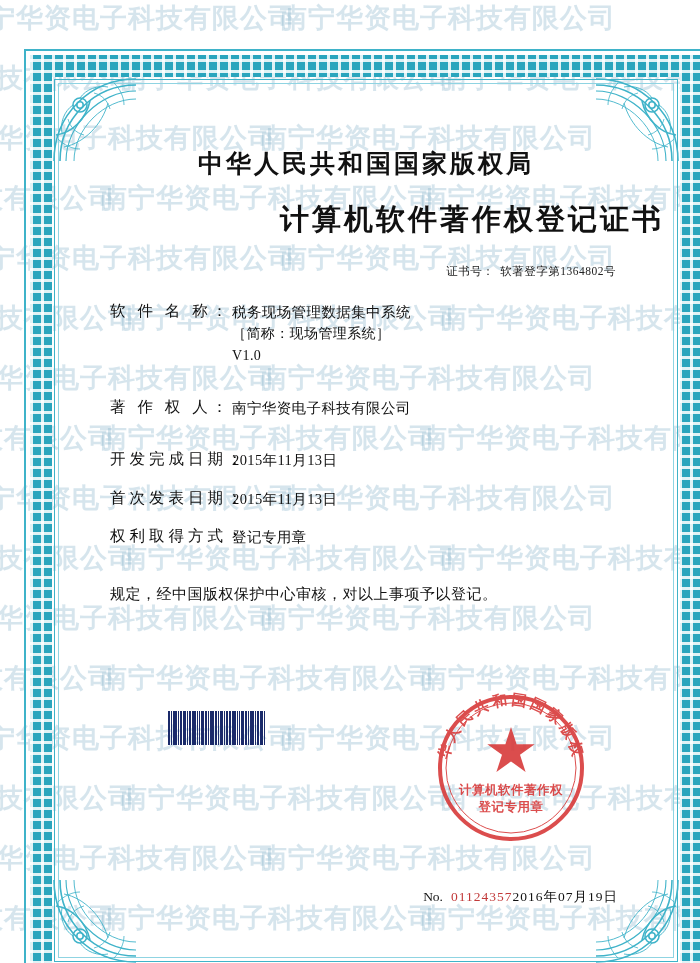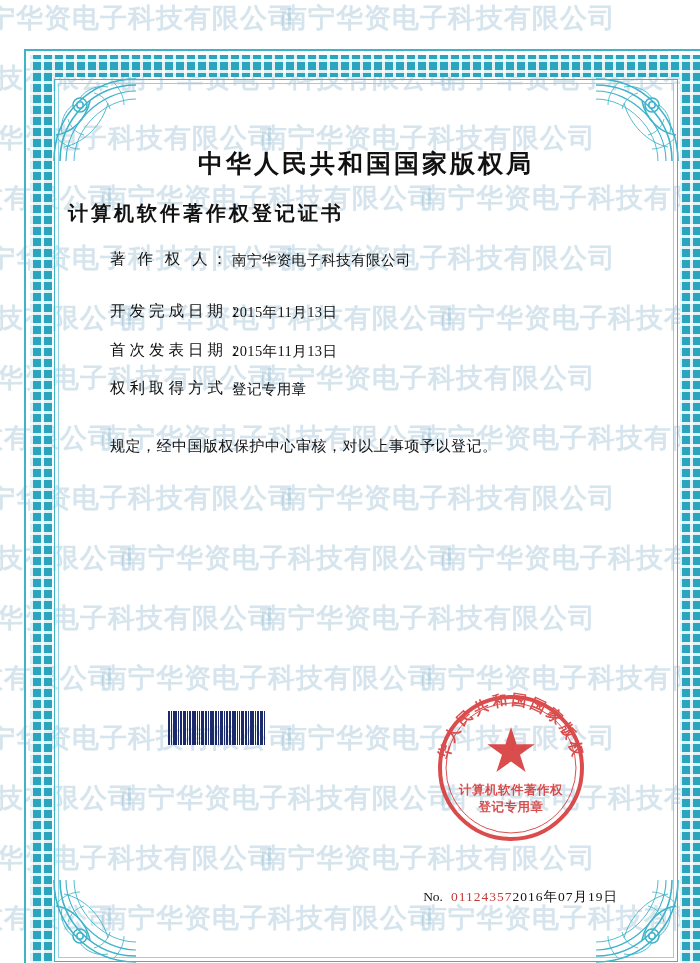--- a/index.html
+++ b/index.html
@@ -108,22 +108,22 @@
   .title-cn {
     text-align: center;
     font-size: 25px;
     font-weight: bold;
     letter-spacing: 3px;
     color: #111;
     margin-top: 54px;
     font-family: "Liberation Serif", serif;
   }
   .title-main {
-    text-align: left;
-    font-size: 20px;
+    text-align: right;
+    font-size: 29px;
     font-weight: bold;
     letter-spacing: 3px;
     color: #111;
     margin-top: 20px;
     font-family: "Liberation Serif", serif;
   }
   .cert-no {
     text-align: right;
     font-size: 11.5px;
     color: #222;
@@ -351,23 +351,34 @@
         <path d="M8 64 C14 70 22 74 30 74" stroke-width="0.8"></path>
       </g>
     </svg>
   </div>
 
   <div class="content">
 
     <div class="title-cn">中华人民共和国国家版权局</div>
     <div class="title-main">计算机软件著作权登记证书</div>
 
+    <div class="cert-no">
+      <span class="cn-label">证书号：</span><span class="cn-value">软著登字第1364802号</span>
+    </div>
 
     <div class="fields">
 
+      <div class="field-row gap-lg">
+        <div class="field-label">软 件 名 称：</div>
+        <div class="field-value">
+          <span>税务现场管理数据集中系统</span>
+          <span class="sub">［简称：现场管理系统］</span>
+          <span class="sub">V1.0</span>
+        </div>
+      </div>
 
       <div class="field-row gap-lg">
         <div class="field-label">著 作 权 人：</div>
         <div class="field-value">南宁华资电子科技有限公司</div>
       </div>
 
       <div class="field-row gap-sm">
         <div class="field-label">开发完成日期：</div>
         <div class="field-value">2015年11月13日</div>
       </div>

